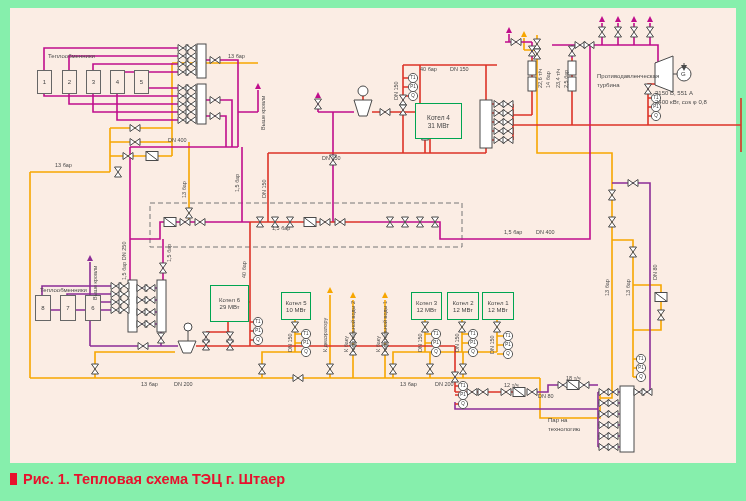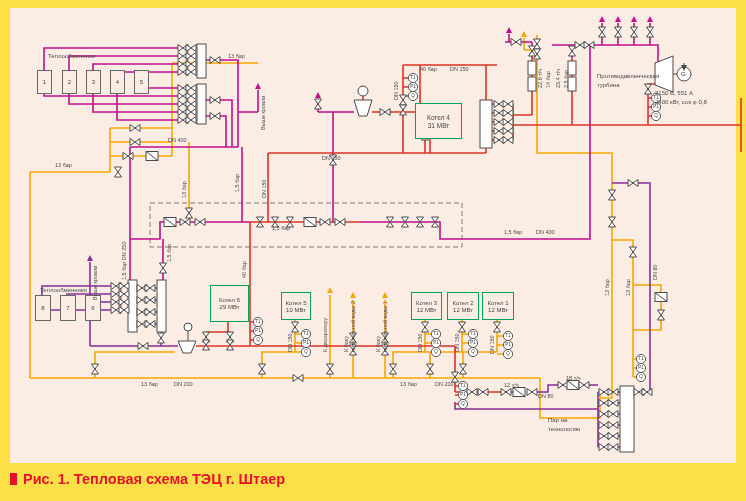--- a/index.html
+++ b/index.html
@@ -1,16 +1,16 @@
 <!DOCTYPE html>
 <html><head>
 <meta charset="utf-8">
 <style>
   html,body{margin:0;padding:0;background:#fff;}
-  #scene{position:relative;width:746px;height:501px;background:#fde047;overflow:hidden;
+  #scene{position:relative;width:746px;height:501px;background:#86efac;overflow:hidden;
          font-family:"Liberation Sans",sans-serif;}
   .pinkbg{position:absolute;left:10px;top:8px;width:726px;height:455px;background:#fbede4;}
   svg{position:absolute;left:0;top:0;}
   .lbl{position:absolute;font-size:5.5px;line-height:1;color:#4a4a4a;white-space:nowrap;}
   .f6{font-size:6px;}
   .v{transform:rotate(-90deg);transform-origin:0 0;}
   .g{position:absolute;width:10px;text-align:center;font-size:4.5px;line-height:1;color:#333;}
   .hxbox{position:absolute;width:13px;height:22px;border:1px solid #666;background:#fbede4;
          display:flex;align-items:center;justify-content:center;font-size:6px;color:#444;}
   .hxbox.big{width:14px;height:24px;}

